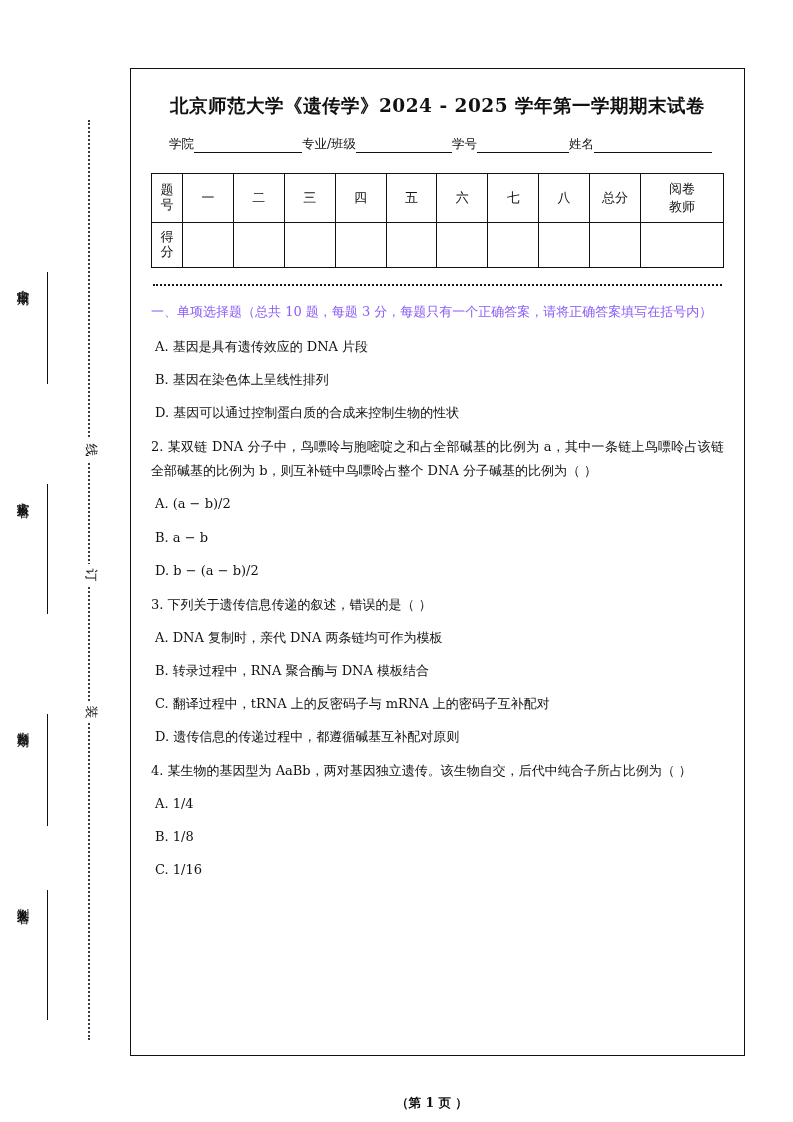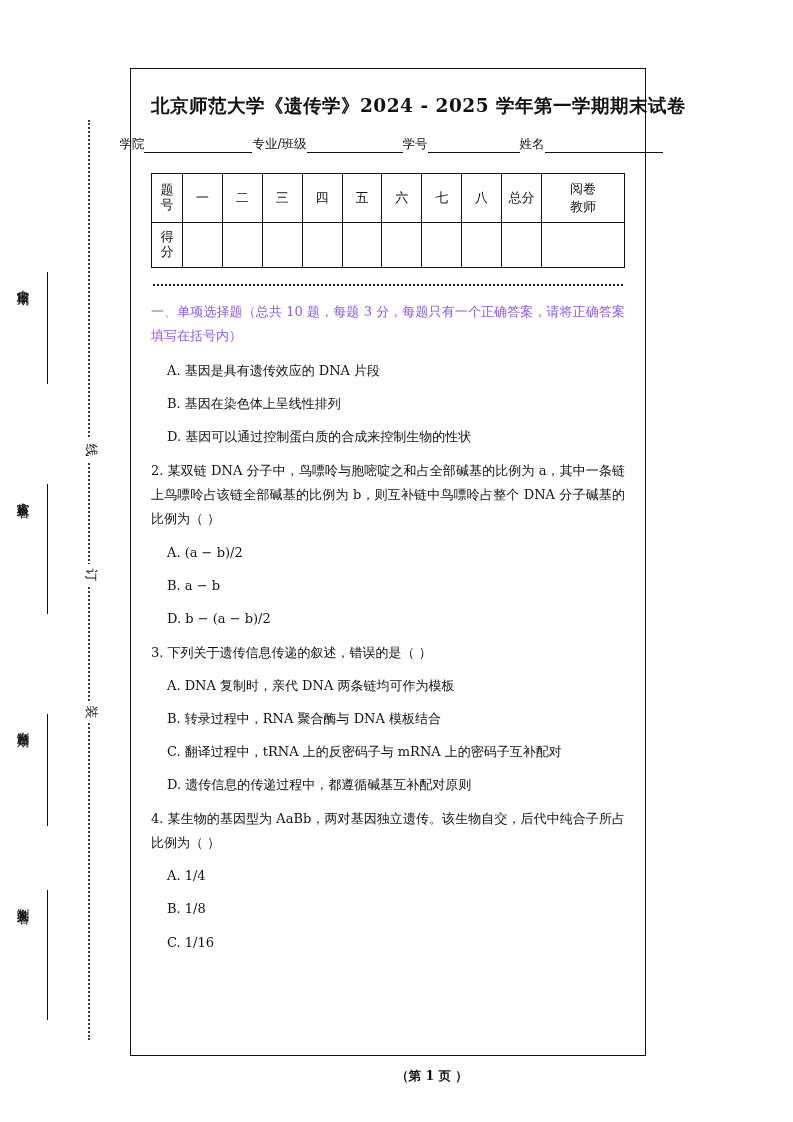--- a/index.html
+++ b/index.html
@@ -56,21 +56,21 @@
     color: #111;
     padding: 3px 0;
     transform: rotate(90deg);
   }
 
   
   .paper {
     position: absolute;
     left: 130px;
     top: 68px;
-    width: 516px;
+    width: 615px;
     height: 988px;
     border: 1.2px solid #111;
     box-sizing: border-box;
     padding: 16px 20px 0 20px;
   }
 
   .exam-title {
     text-align: center;
     font-family: "DejaVu Serif", "Liberation Serif", serif;
     font-weight: bold;
@@ -152,30 +152,30 @@
     font-size: 13px;
     line-height: 1.85;
     margin: 0 0 10px 0;
     color: #111;
     text-align: justify;
   }
   .qopt {
     font-family: "DejaVu Serif", "Liberation Serif", serif;
     font-size: 13px;
     line-height: 1.7;
-    margin: 0 0 11px 16px;
+    margin: 0 0 11px 4px;
     color: #111;
   }
   .q-block { margin-bottom: 4px; }
 
   
   .footer {
     position: absolute;
     left: 130px;
-    top: 1068px;
+    top: 1095px;
     width: 604px;
     text-align: center;
     font-family: "DejaVu Serif", "Liberation Serif", serif;
     font-size: 12.5px;
     font-weight: bold;
     color: #111;
   }
 </style>
 </head>
 <body>

